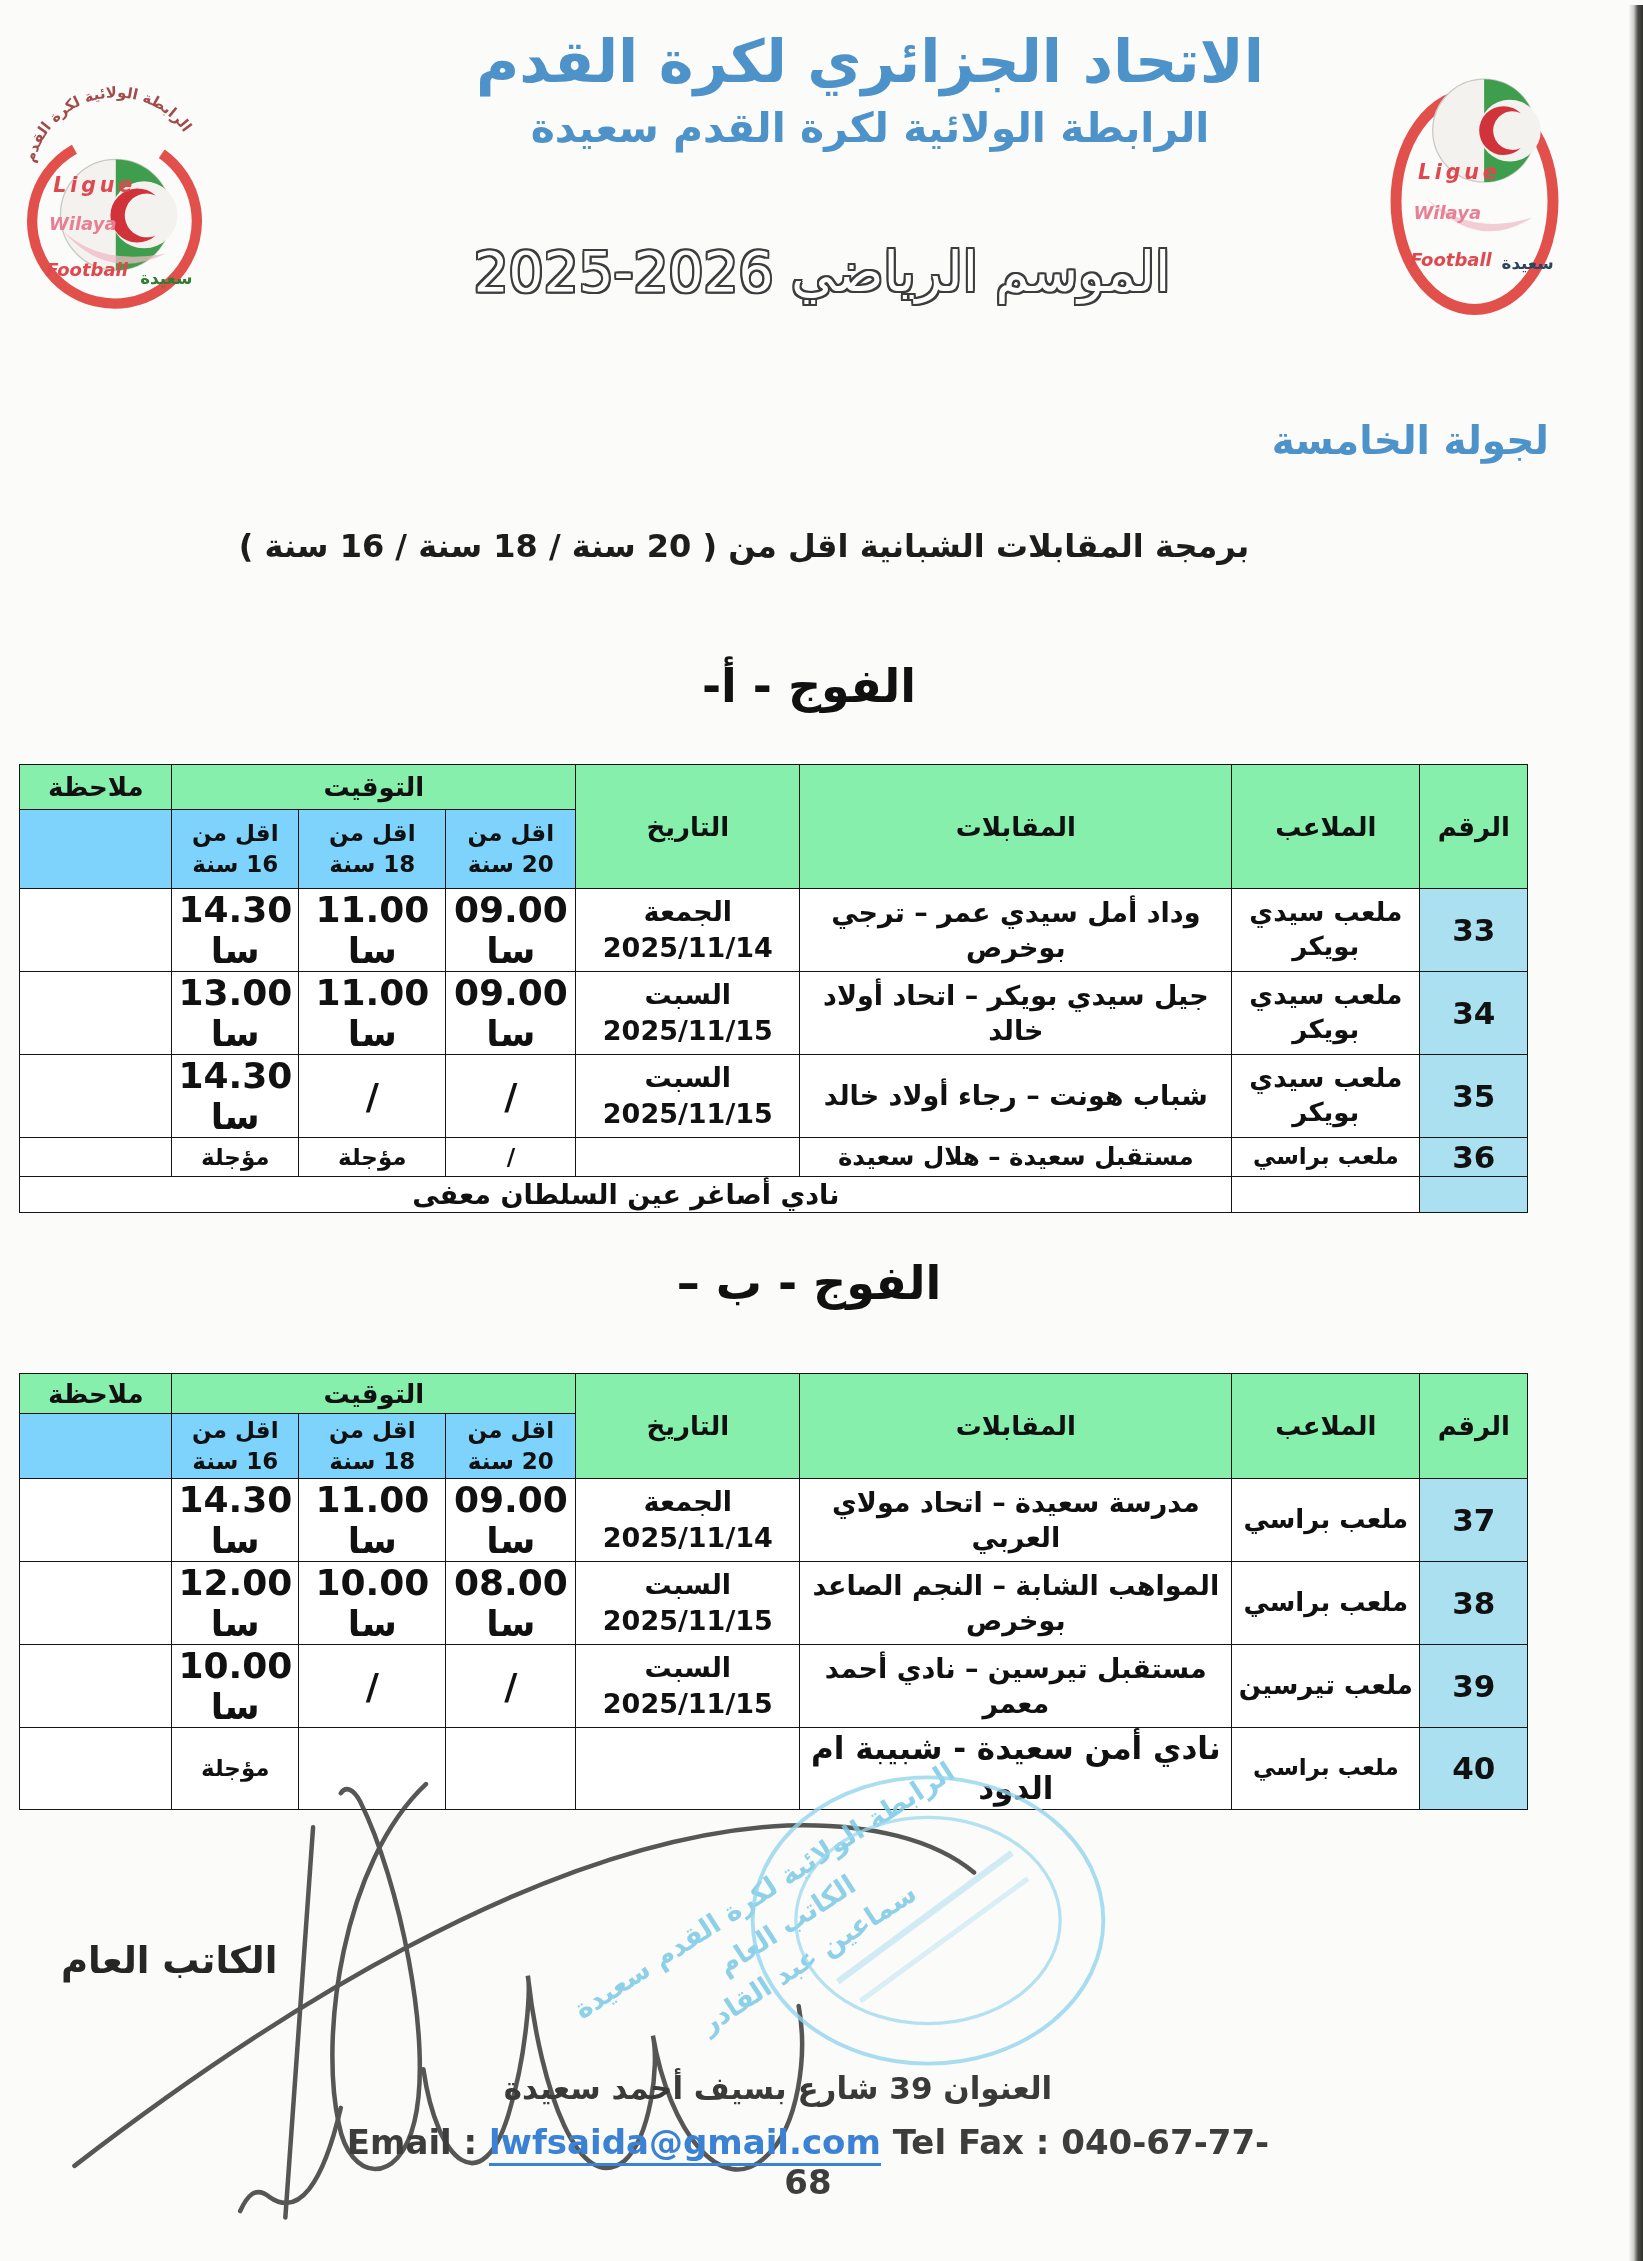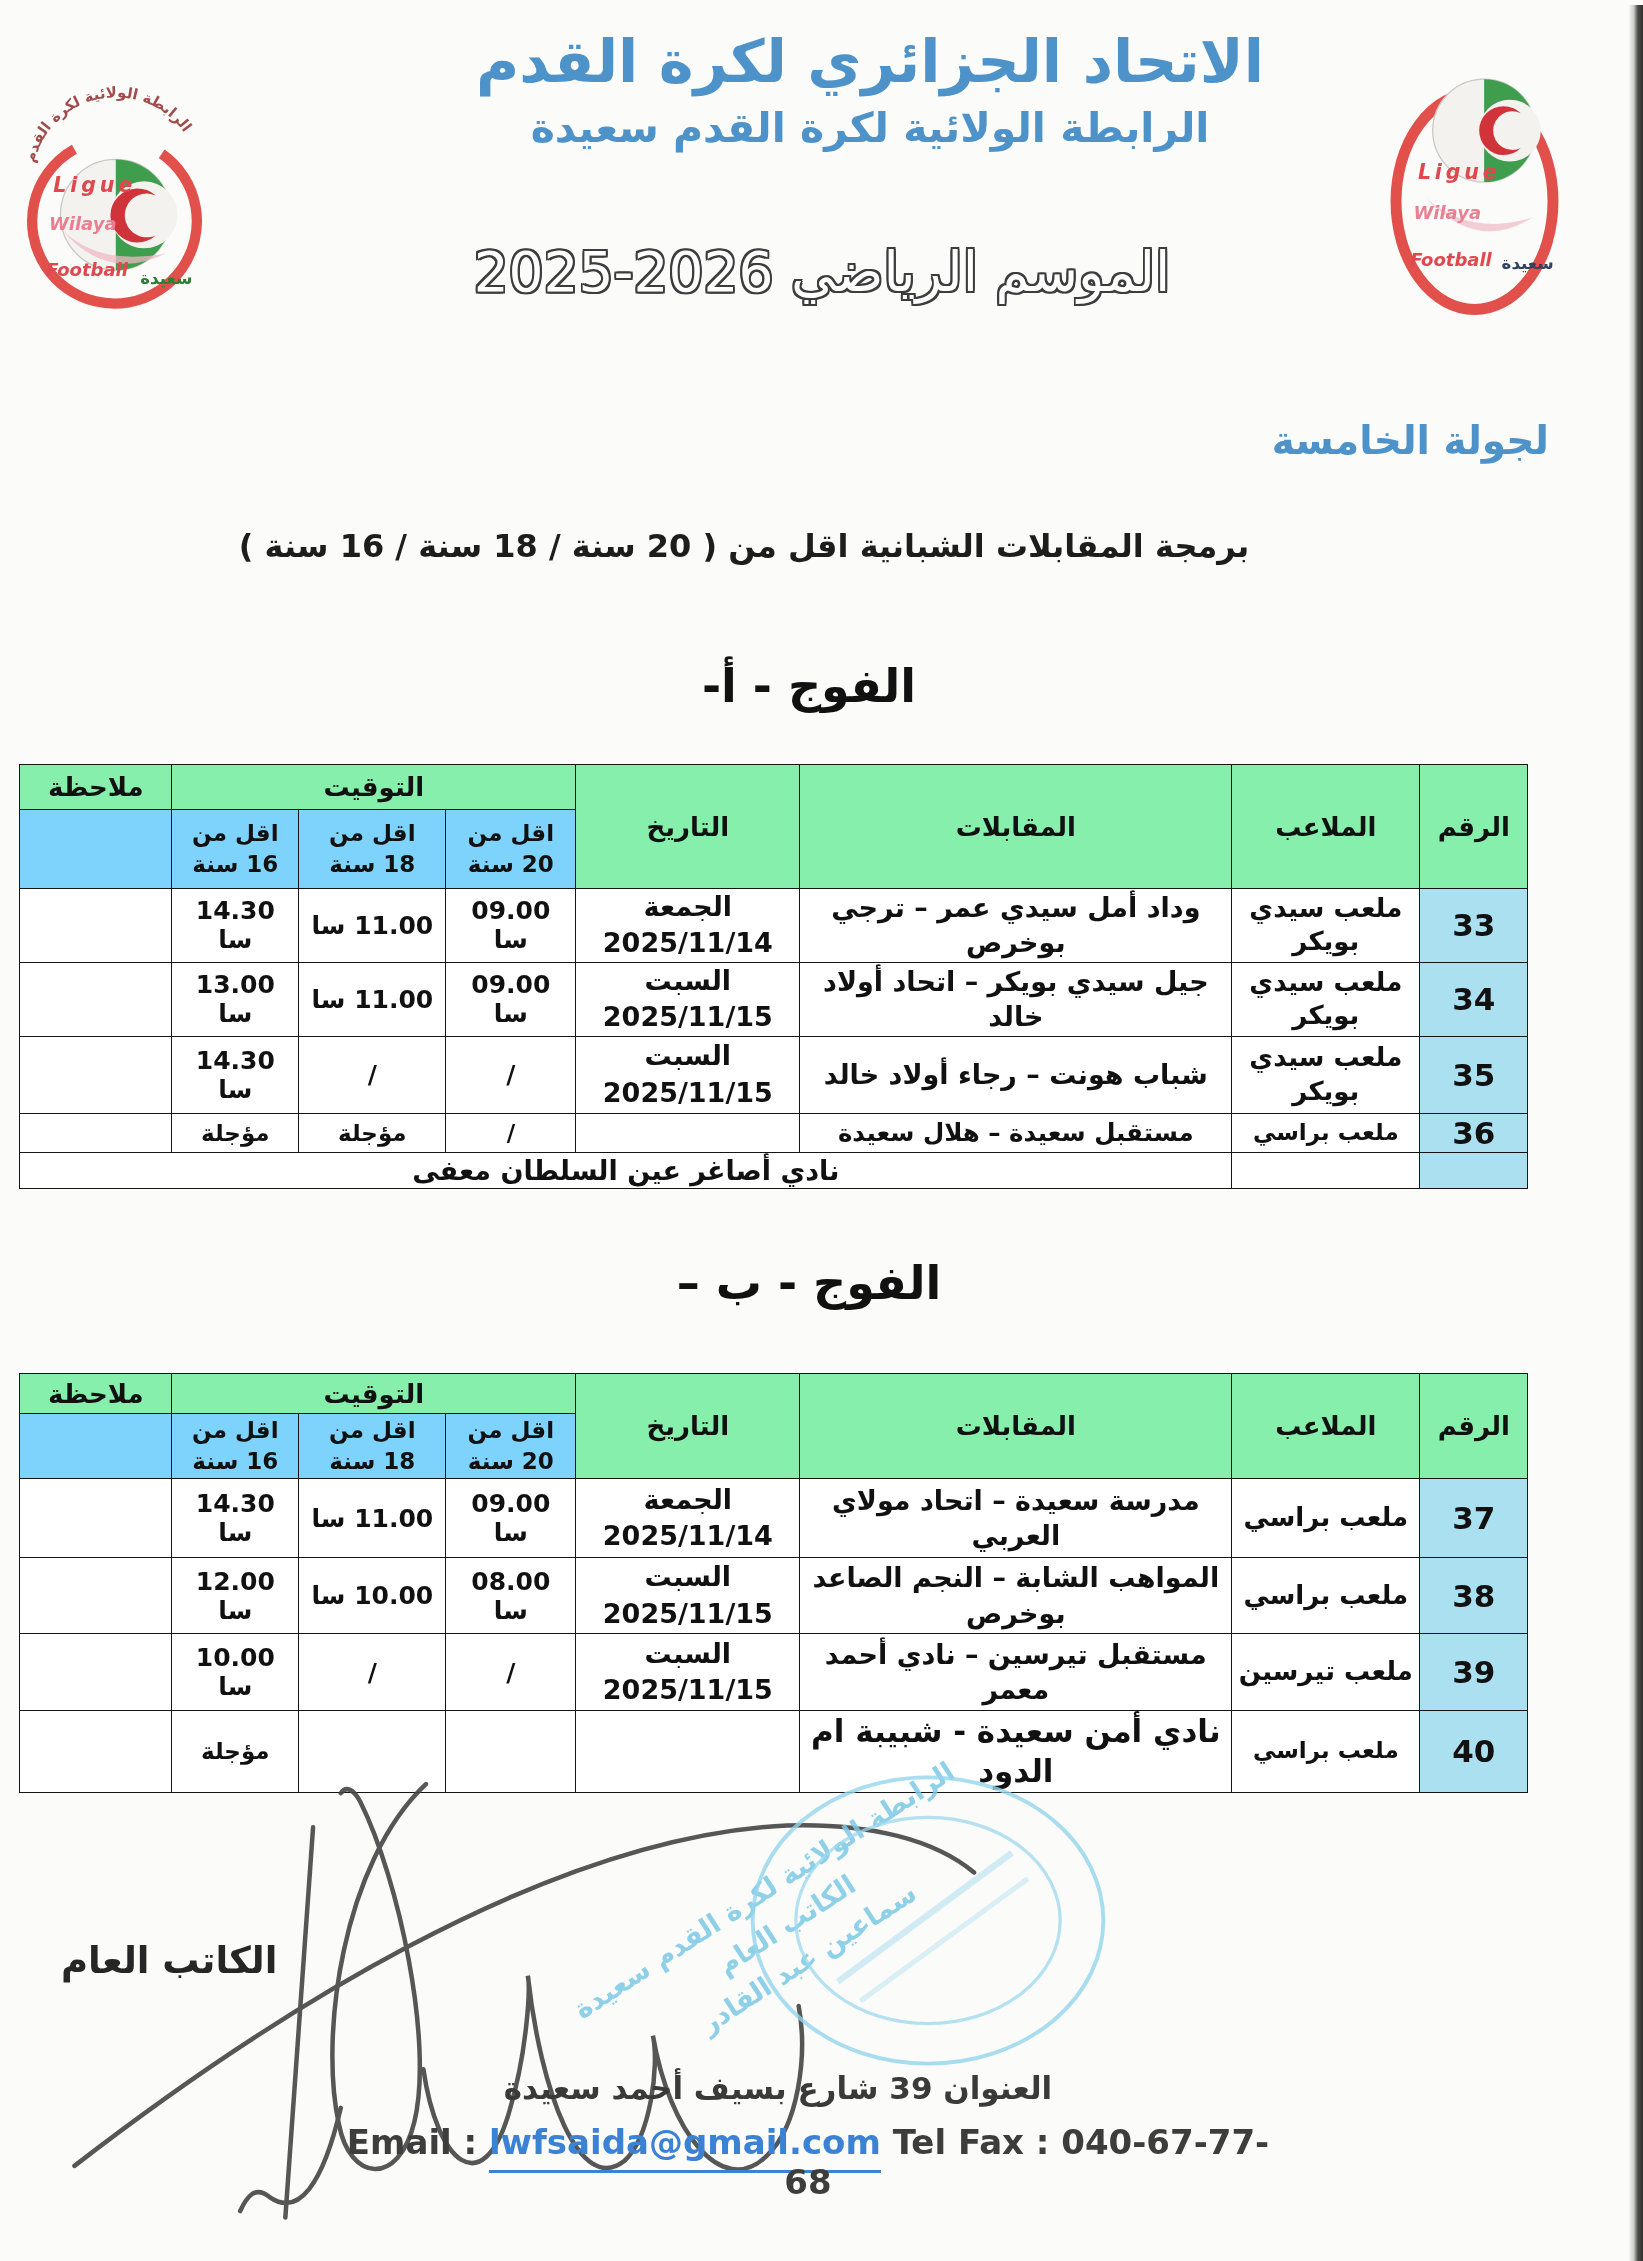--- a/index.html
+++ b/index.html
@@ -20,33 +20,33 @@
   .program{left:148px;width:1192px;top:527px;font-size:32px;font-weight:bold;color:#1d1d1d;}
   .grouptitle{left:0;width:1618px;font-size:46px;font-weight:bold;color:#111;}
 
   table.sched{border-collapse:collapse;table-layout:fixed;width:1508px;direction:rtl;
               border:1.9px solid #151515;background:#fff;}
   table.sched td{border:1.9px solid #151515;text-align:center;vertical-align:middle;
                  font-weight:bold;color:#111;padding:0 3.9px;overflow:hidden;}
   td.hdr{background:#86efac;font-size:26px;}
   td.sub{background:#7dd3fc;font-size:23px;line-height:1.35;}
   td.numcell{background:#abe0f0;font-size:31px;}
-  td.timecell{font-size:25px;}
+  td.timecell{font-size:36px;}
   td.matchcell{font-size:27px;line-height:1.3;}
   td.stadcell{font-size:26px;line-height:1.3;}
   td.datecell{font-size:27px;line-height:1.35;}
   td.footnote{font-size:27px;}
   td.notecell{font-size:23px;}
 
   .siglabel{top:1939px;left:61px;font-size:37px;font-weight:bold;color:#262626;}
   .stamptext{top:1864px;left:535px;width:503px;color:#7cc9e6;font-weight:bold;font-size:27px;
              line-height:1.5;text-align:center;transform:rotate(-33deg);opacity:.85;}
   .addr{top:2070px;left:327px;width:902px;font-size:31px;font-weight:bold;color:#3a3a3a;}
   .emailline{top:2122px;left:331px;width:954px;font-size:34px;font-weight:bold;color:#3d3d3d;}
-  .emaillink{color:#3b82d4;border-bottom:3.2px solid #3b82d4;padding-bottom:8px;}
+  .emaillink{color:#3b82d4;border-bottom:3.2px solid #3b82d4;padding-bottom:1px;}
   .scanedge{right:0;top:5.2px;width:15.5px;height:2256px;
             background:linear-gradient(to right,#f6f6f4,#cfcfcb 30%,#4a4a48 60%,#2b2b29);}
 </style>
 </head>
 <body>
 
 <div class="abs title1 center rtl blue">الاتحاد الجزائري لكرة القدم</div>
 <div class="abs title2 center rtl blue">الرابطة الولائية لكرة القدم سعيدة</div>
 <div class="abs season center rtl">الموسم الرياضي 2026-2025</div>
 <div class="abs round rtl blue">لجولة الخامسة</div>

